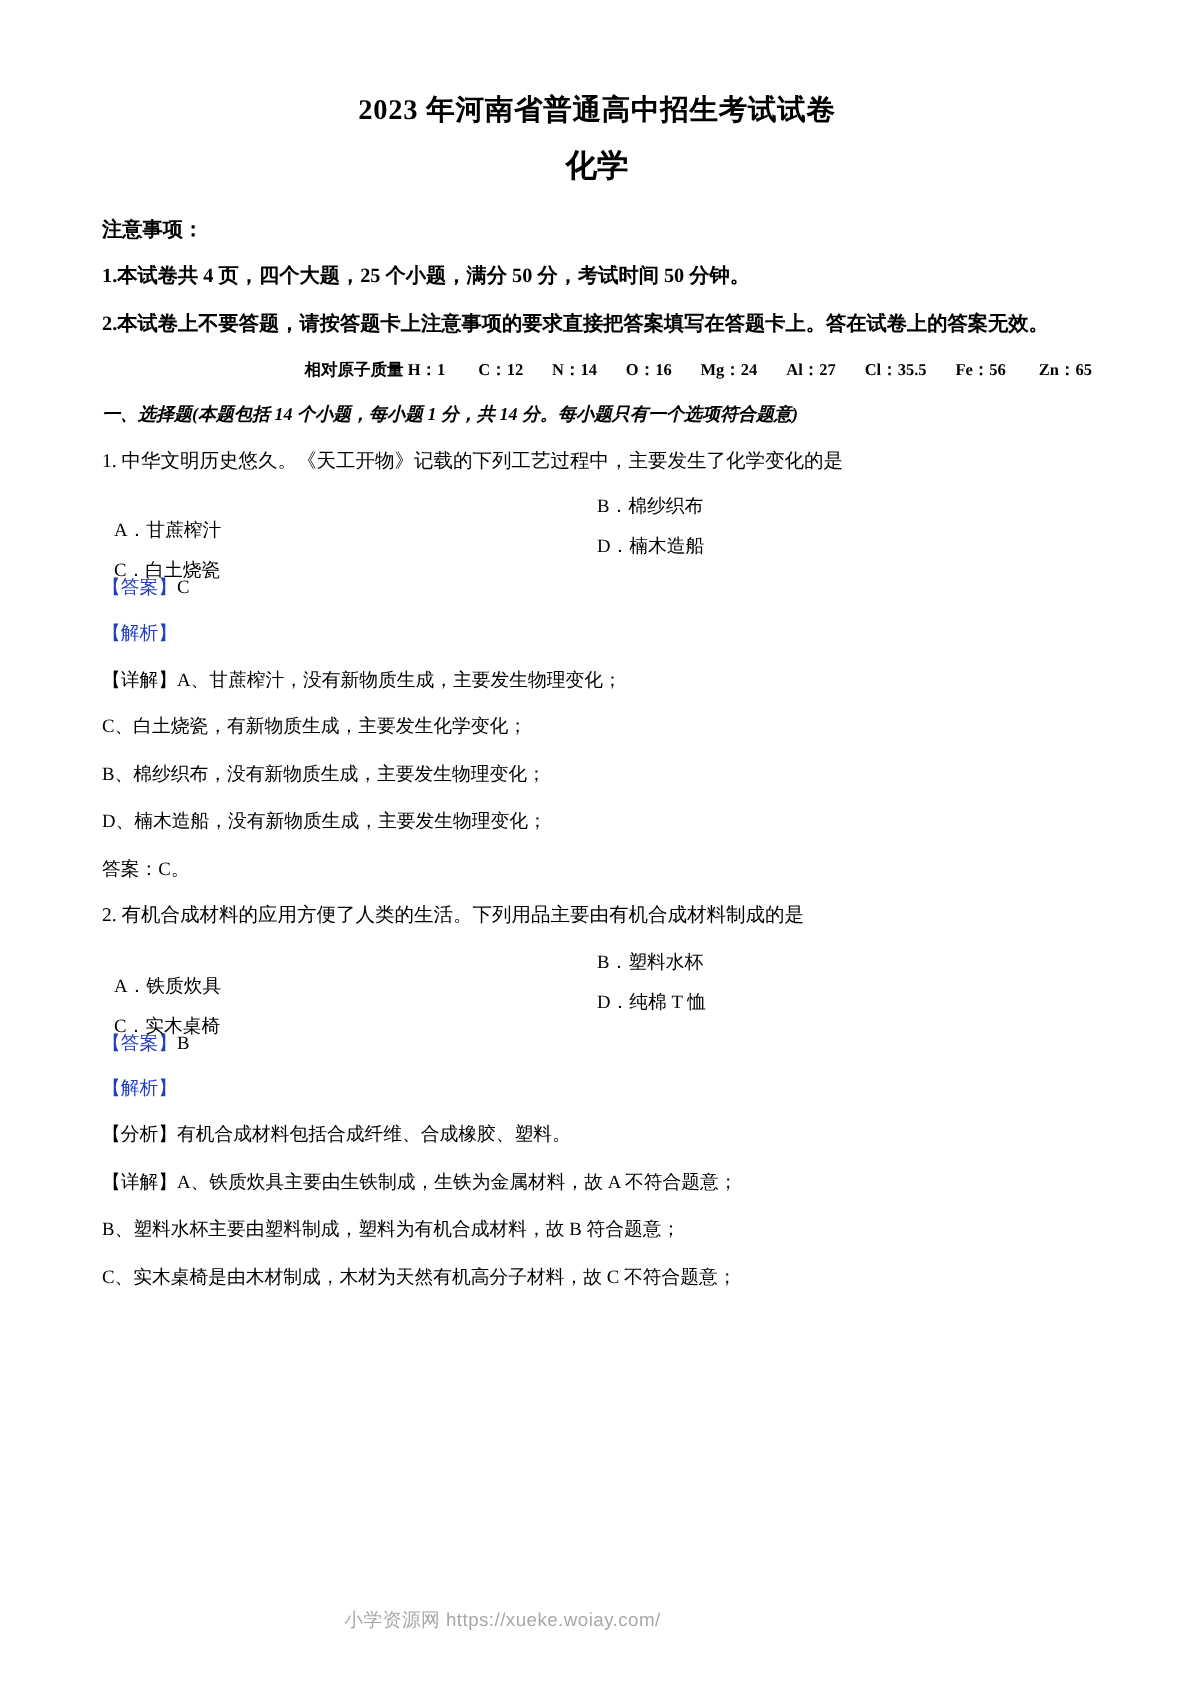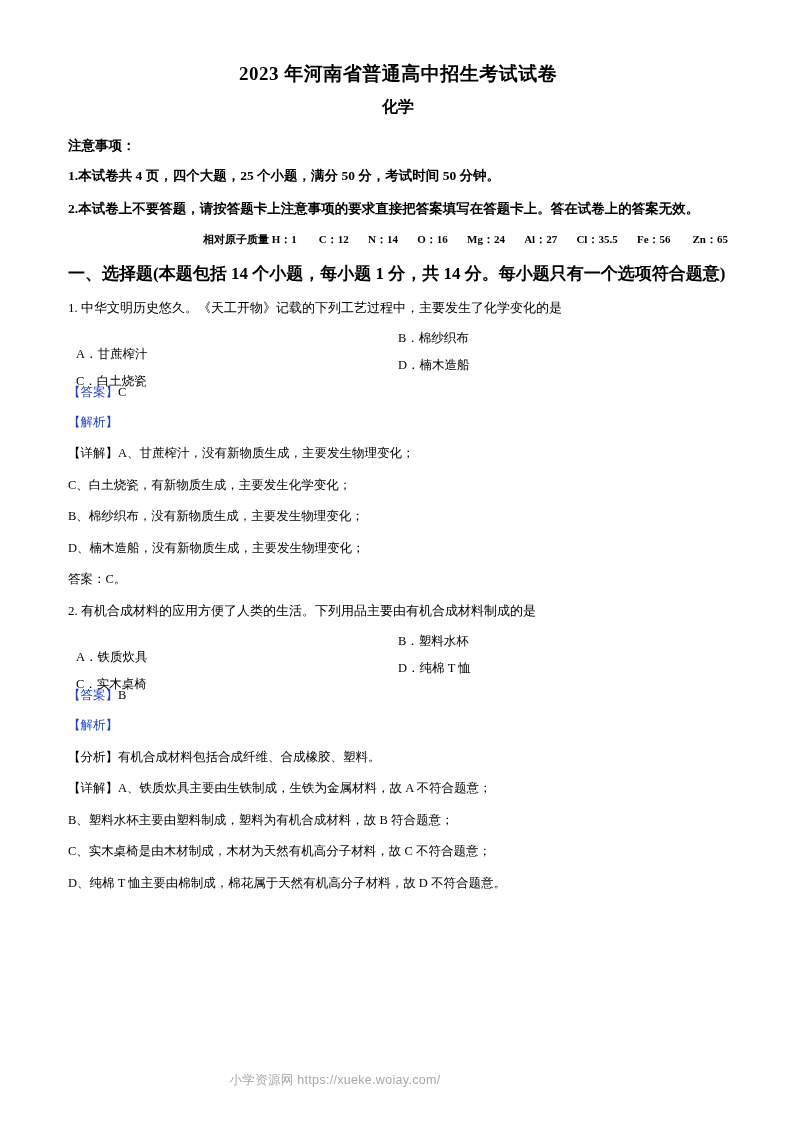--- a/index.html
+++ b/index.html
@@ -31,21 +31,21 @@
   .doc-title {
     text-align: center;
     font-size: 19px;
     font-weight: bold;
     letter-spacing: 0.5px;
     margin: 0 0 6px 0;
     line-height: 1.5;
   }
   .doc-subtitle {
     text-align: center;
-    font-size: 16px;
+    font-size: 21px;
     font-weight: bold;
     margin: 0 0 16px 0;
     line-height: 1.5;
   }
   .notice-heading {
     font-size: 13.5px;
     font-weight: bold;
     margin: 0 0 8px 0;
     line-height: 1.6;
   }
@@ -61,24 +61,25 @@
     font-weight: bold;
     margin: 0 0 10px 0;
     line-height: 1.85;
     text-align: right;
   }
   .atomic-mass .am-entry {
     display: inline-block;
     white-space: nowrap;
   }
   .section-heading {
-    font-size: 17px;
+    font-size: 12px;
     font-weight: bold;
     margin: 0 0 10px 0;
     line-height: 1.6;
+    font-style: italic;
   }
   .q-stem {
     font-size: 13px;
     margin: 0 0 9px 0;
     line-height: 1.7;
   }
   .opt-row {
     font-size: 12.5px;
     margin: 0 0 9px 0;
     line-height: 1.7;
@@ -185,19 +186,18 @@
       <p class="ans-line">
         <span class="tag">【答案】</span><span>B</span>
       </p>
       <p class="ans-line">
         <span class="tag">【解析】</span>
       </p>
       <p class="expl-line">【分析】有机合成材料包括合成纤维、合成橡胶、塑料。</p>
       <p class="expl-line">【详解】A、铁质炊具主要由生铁制成，生铁为金属材料，故 A 不符合题意；</p>
       <p class="expl-line">B、塑料水杯主要由塑料制成，塑料为有机合成材料，故 B 符合题意；</p>
       <p class="expl-line">C、实木桌椅是由木材制成，木材为天然有机高分子材料，故 C 不符合题意；</p>
-      <p class="expl-line">D、纯棉 T 恤主要由棉制成，棉花属于天然有机高分子材料，故 D 不符合题意。</p>
     </div>
 
   </div>
 
   <div class="watermark">小学资源网 https://xueke.woiay.com/</div>
 </div>
 
 </body></html>

